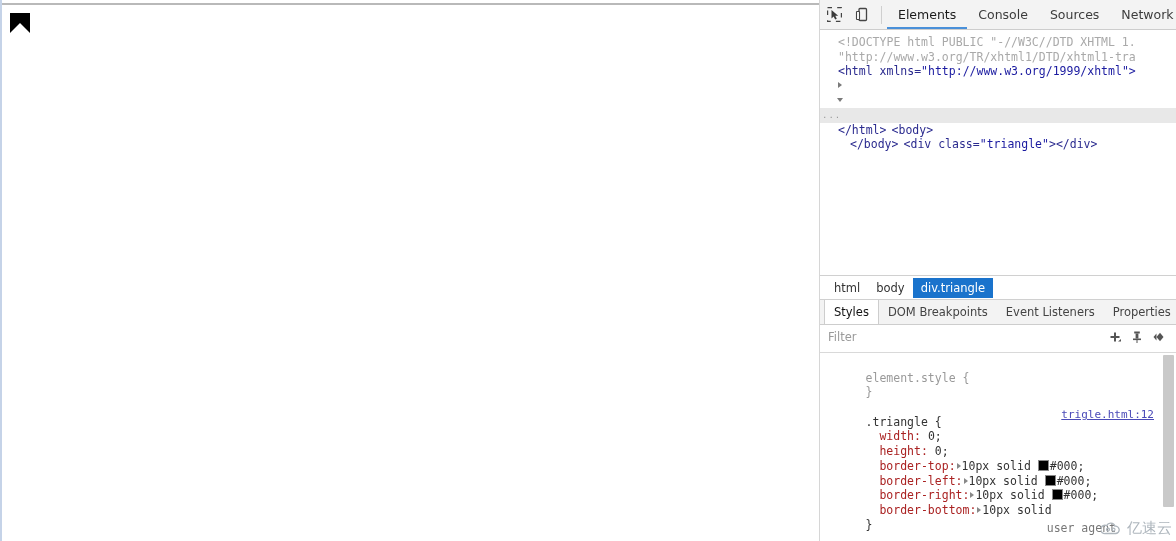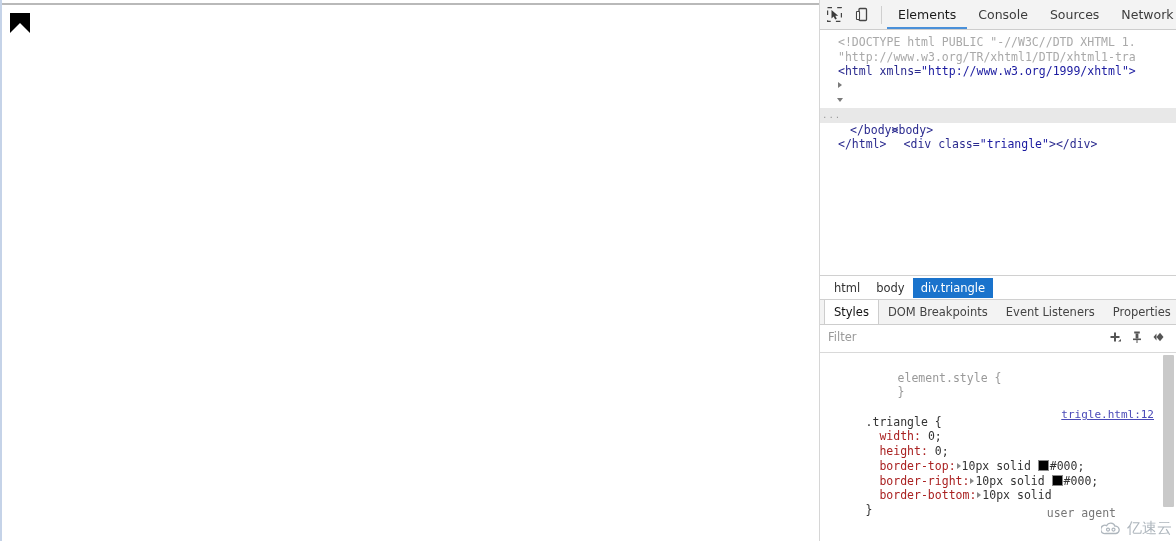--- a/index.html
+++ b/index.html
@@ -243,21 +243,21 @@
   }
   .css-line {
     white-space: pre;
     padding-left: 4px;
     height: 14.7px;
     position: relative;
   }
   .sel-name  { color: #333333; }
   .prop      { color: #aa2222; }
   .val       { color: #333333; }
-  .grey      { color: #999999; margin-left: 32px; }
+  .grey      { color: #999999; }
   .srclink {
     position: absolute;
     right: 22px;
     top: 8px;
     color: #4a4ab8;
     text-decoration: underline;
     font-size: 11px;
   }
   .ua-label {
     position: absolute;
@@ -358,22 +358,22 @@
       <span class="tag">&lt;head&gt;…&lt;/head&gt;</span>
     </div>
     <div class="dom-line" style="padding-left:30px">
       <span class="twisty open"></span>
       <span class="tag">&lt;body&gt;</span>
     </div>
     <div class="dom-line sel" style="padding-left:42px">
       <span class="dots-badge">...</span>
       <span class="tag">&lt;div class=</span><span class="aval">"triangle"</span><span class="tag">&gt;&lt;/div&gt;</span>
     </div>
+    <div class="dom-line" style="padding-left:18px"><span class="tag">&lt;/html&gt;</span></div>
     <div class="dom-line" style="padding-left:30px"><span class="tag">&lt;/body&gt;</span></div>
-    <div class="dom-line" style="padding-left:18px"><span class="tag">&lt;/html&gt;</span></div>
   </div>
 
   <div id="dt-crumbs">
     <span class="crumb">html</span>
     <span class="crumb">body</span>
     <span class="crumb sel">div.triangle</span>
   </div>
 
   <div id="dt-subtabs">
     <span class="sub-tab active">Styles</span>
@@ -427,20 +427,23 @@
     <div class="css-line">
       <span>&nbsp;&nbsp;</span><span class="prop">width:</span><span>&nbsp;</span><span class="val">0;</span>
     </div>
     <div class="css-line">
       <span>&nbsp;&nbsp;</span><span class="prop">height:</span><span>&nbsp;</span><span class="val">0;</span>
     </div>
     <div class="css-line">
       <span>&nbsp;&nbsp;</span><span class="prop">border-top:</span><span class="expand-arrow"></span><span class="val">10px solid</span><span>&nbsp;</span><span class="swatch black"></span><span class="val">#000;</span>
     </div>
     <div class="css-line">
+      <span>&nbsp;&nbsp;</span><span class="prop">border-left:</span><span class="expand-arrow"></span><span class="val">10px solid</span><span>&nbsp;</span><span class="swatch black"></span><span class="val">#000;</span>
+    </div>
+    <div class="css-line">
       <span>&nbsp;&nbsp;</span><span class="prop">border-right:</span><span class="expand-arrow"></span><span class="val">10px solid</span><span>&nbsp;</span><span class="swatch black"></span><span class="val">#000;</span>
     </div>
     <div class="css-line">
       <span>&nbsp;&nbsp;</span><span class="prop">border-bottom:</span><span class="expand-arrow"></span><span class="val">10px solid</span>
     </div>
     <div class="css-line">
       <span class="sel-name">}</span>
     </div>
 
     <div class="css-line" style="margin-top:3px">

